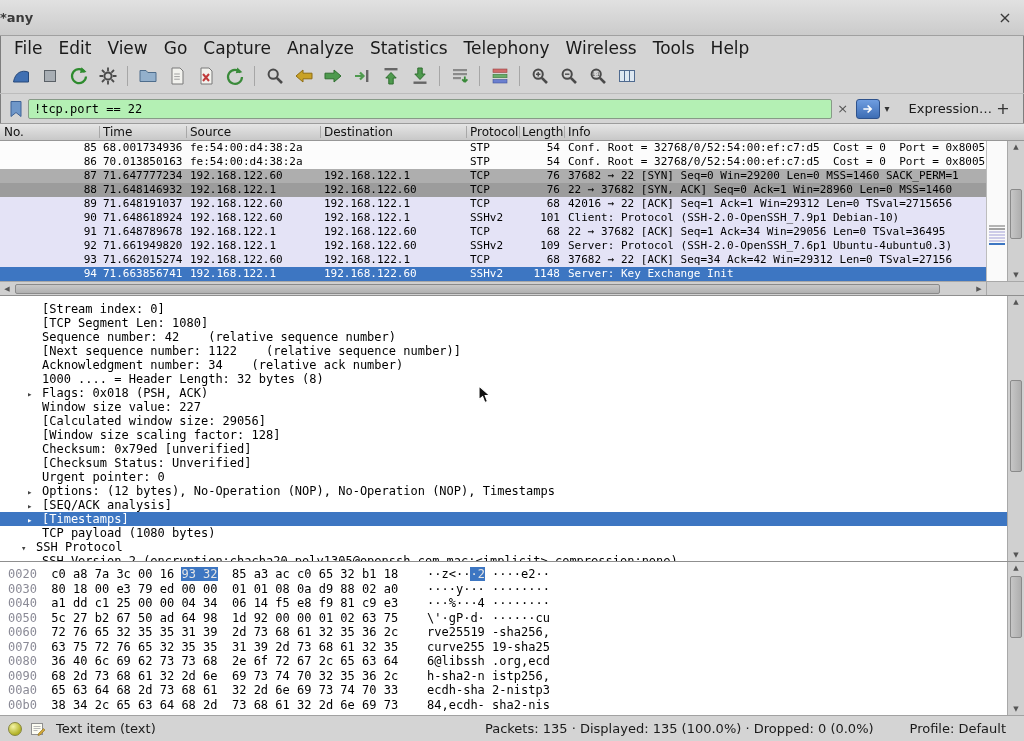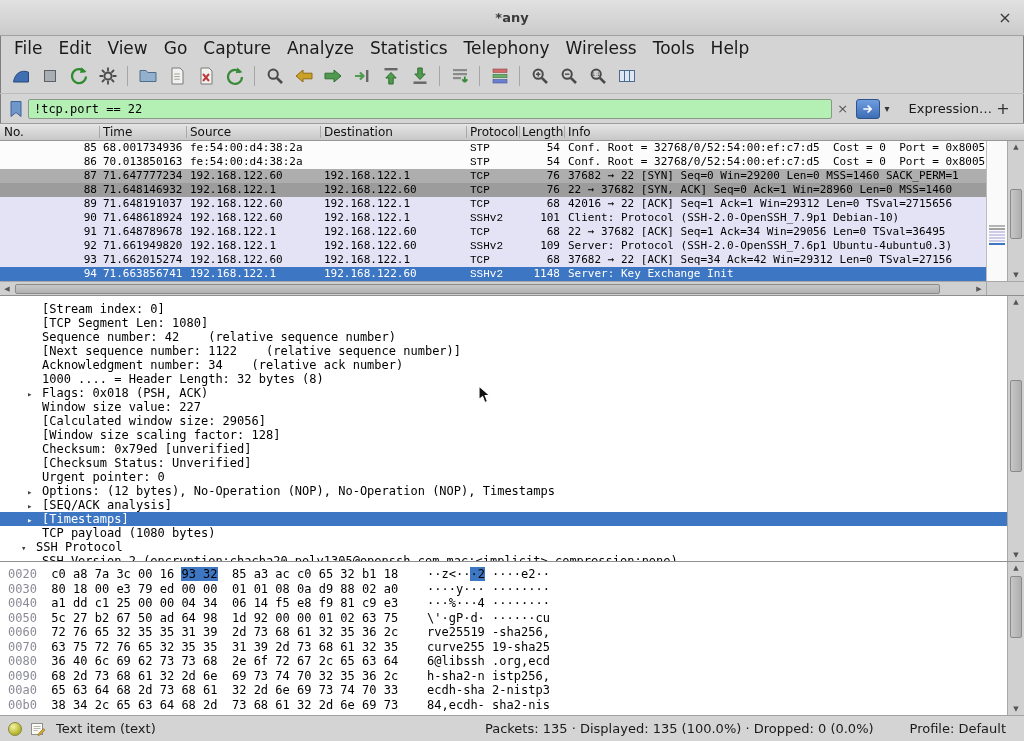--- a/index.html
+++ b/index.html
@@ -5,21 +5,21 @@
   * { box-sizing: border-box; margin: 0; padding: 0; }
   html,body { background:#888; }
   #screen {
     position: relative; width: 1024px; height: 741px;
     background: #d4d4d4; overflow: hidden;
     font-family: "DejaVu Sans", "Liberation Sans", sans-serif;
     box-shadow: inset 0 0 0 1px #7e7e7e;
   }
   
   .titlebar { height:36px; background:linear-gradient(#e1e1e1,#cbcbcb); border-bottom:1px solid #a0a0a0;
-    position:relative; display:flex; align-items:center; justify-content:center; }
+    position:relative; display:flex; align-items:center; }
   .title-text { font-weight:bold; font-size:13px; color:#3a3a3a; }
   .close-btn { position:absolute; right:10px; top:50%; transform:translateY(-50%); width:18px; height:18px;
     display:flex; align-items:center; justify-content:center; font-size:16px; color:#3a3a3a; cursor:default; }
   
   .menubar { height:23px; display:flex; align-items:center; padding-left:6px; font-size:17px; color:#1a1a1a; }
   .menu-item { padding:2px 8px; }
   
   .toolbar { height:35px; display:flex; align-items:center; padding-left:6px; border-bottom:1px solid #bcbcbc; }
   .tbtn { width:29px; height:27px; display:flex; align-items:center; justify-content:center; }
   .tsep { width:1px; height:20px; background:#a6a6a6; margin:0 5px; }
@@ -42,21 +42,21 @@
   .pl-hdr span { position:absolute; top:1px; white-space:pre; overflow:hidden; }
   .hsep { position:absolute; top:2px; bottom:2px; width:1px; background:#a8a8a8; }
   .pl-rows { position:absolute; top:17px; left:0; right:38px; height:140px; overflow:hidden; background:#fff; }
   .pl-row { height:14px; position:relative; font:11px "DejaVu Sans Mono", monospace; white-space:pre;
     overflow:hidden; color:#000; }
   .pl-row span { position:absolute; top:0; line-height:14px; }
   .c-no   { left:0; width:97px; text-align:right; }
   .c-time { left:103px; }
   .c-src  { left:190px; }
   .c-dst  { left:324px; }
-  .c-pro  { left:470px;font-family:Liberation Mono, monospace; }
+  .c-pro  { left:470px; }
   .c-len  { left:522px; width:38px; text-align:right; }
   .c-info { left:568px; right:0; }
   .tone-stp  { background:#fcfcfc; }
   .tone-syn1 { background:#aeaeae; }
   .tone-syn2 { background:#9c9c9c; }
   .tone-tcp  { background:#e4e3f6; }
   .tone-sel  { background:#3d76c2; color:#fff; }
   .minimap { position:absolute; right:17px; top:17px; width:21px; height:140px; background:#fafafa;
     border-left:1px solid #bdbdbd; }
   .mm-line { position:absolute; left:2px; right:2px; height:2px; }
@@ -83,21 +83,21 @@
   .lvl1 { padding-left:20px; }
   .selected { background:#3d76c2; color:#fff; }
   .selected .exp { color:#fff; }
   
   .hexpane { position:absolute; left:0; top:561px; width:1024px; height:154px; background:#fff;
     border-top:1px solid #8f8f8f; overflow:hidden; }
   .hx-rows { padding-top:5px; }
   .hx-row { height:14.5px; line-height:14.5px; font:12px "DejaVu Sans Mono", monospace; white-space:pre;
     padding-left:8px; color:#000; overflow:hidden; }
   .hx-row .off { color:#8a8a96; }
-  .hl { background:#3d76c2; color:#000000; }
+  .hl { background:#3d76c2; color:#e5e5e5; }
   
   .statusbar { position:absolute; left:0; top:715px; width:1024px; height:26px; background:#d4d4d4;
     border-top:1px solid #a2a2a2; display:flex; align-items:center; padding:0 8px; font-size:13px; color:#1a1a1a; }
   .expert-ball { width:14px; height:14px; border-radius:50%;
     background:radial-gradient(circle at 35% 30%, #f4f4a6, #b2b226 70%); border:1px solid #86863e; }
   .comment-ic { margin-left:8px; display:flex; }
   .sb-field { margin-left:10px; }
   .sb-packets { margin-left:auto; }
   .sb-profile { margin-left:36px; margin-right:10px; }
   .cursor { position:absolute; left:478px; top:385px; z-index:50; }

